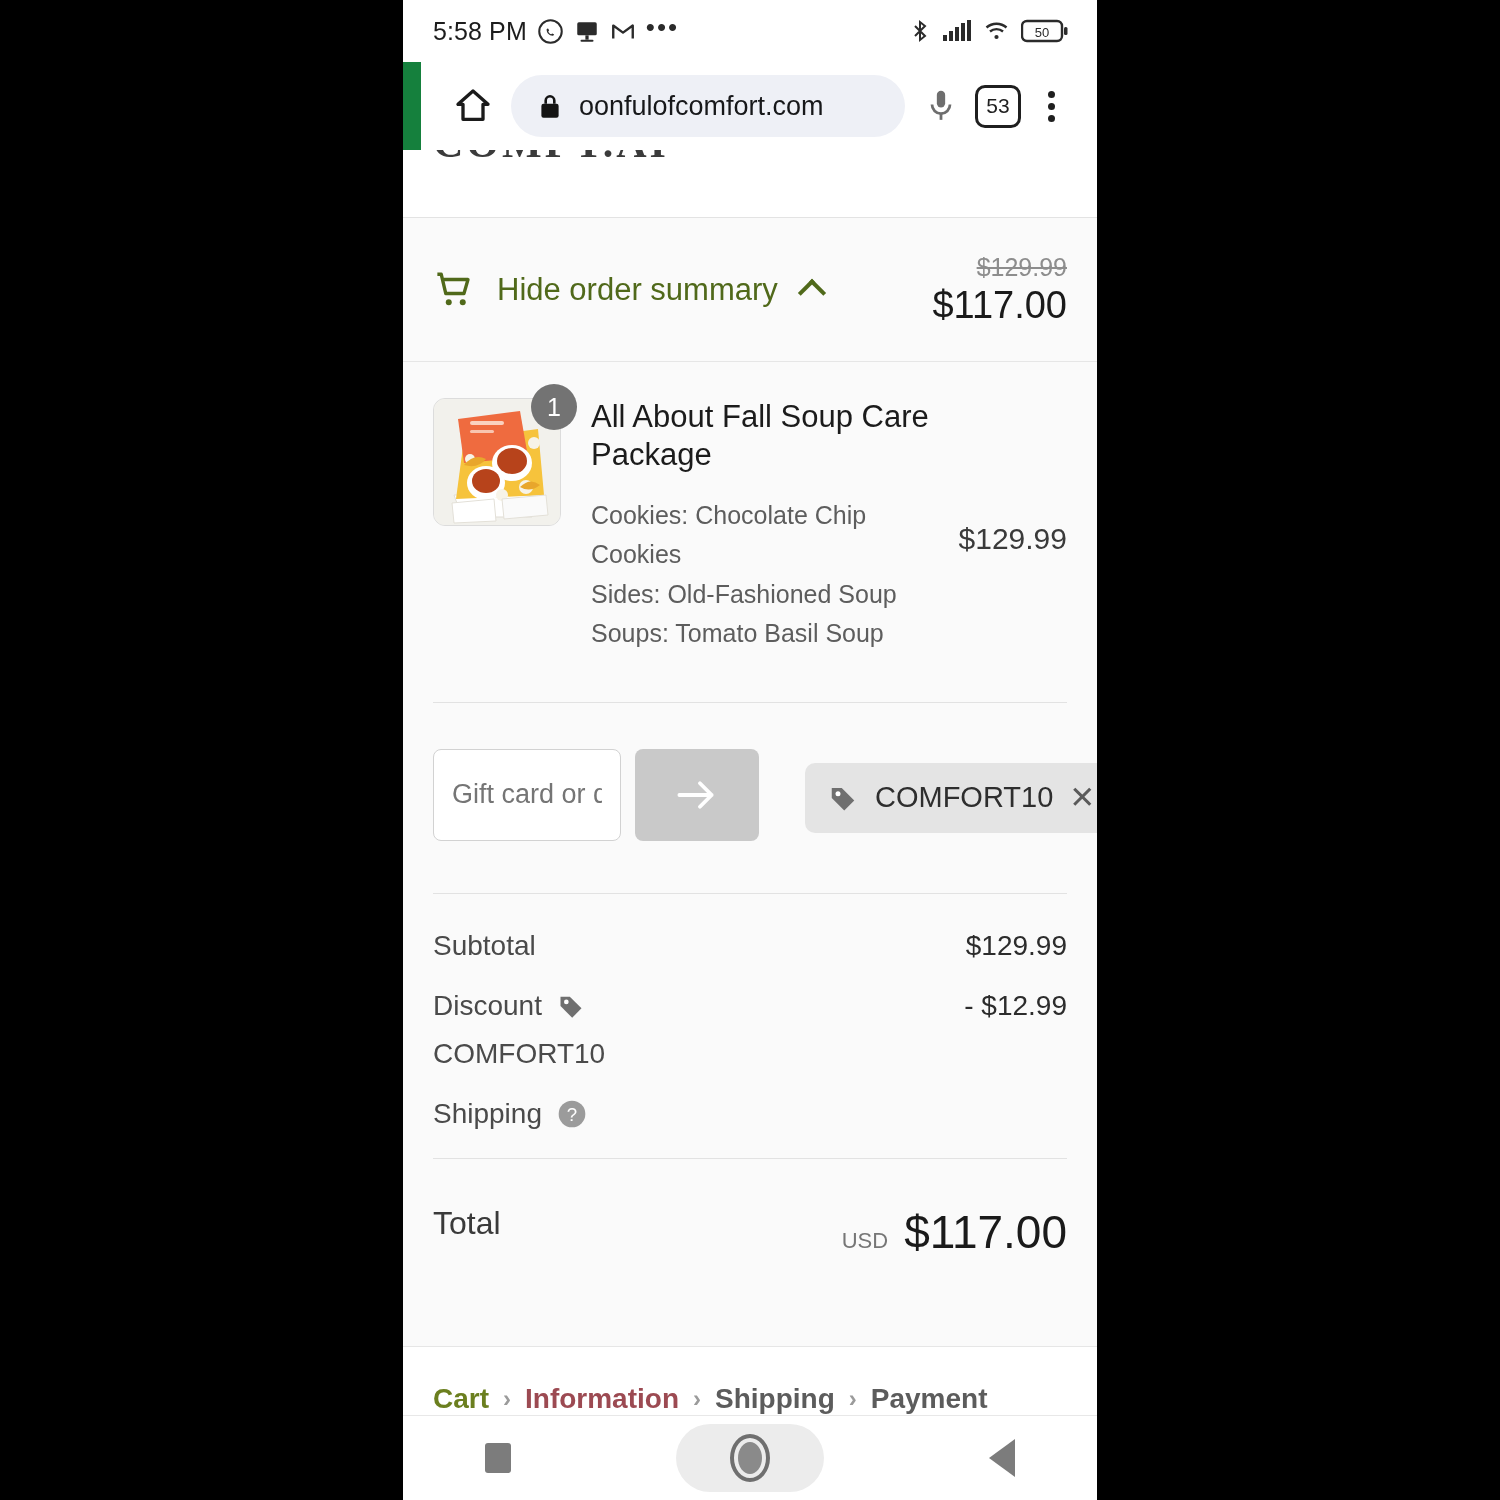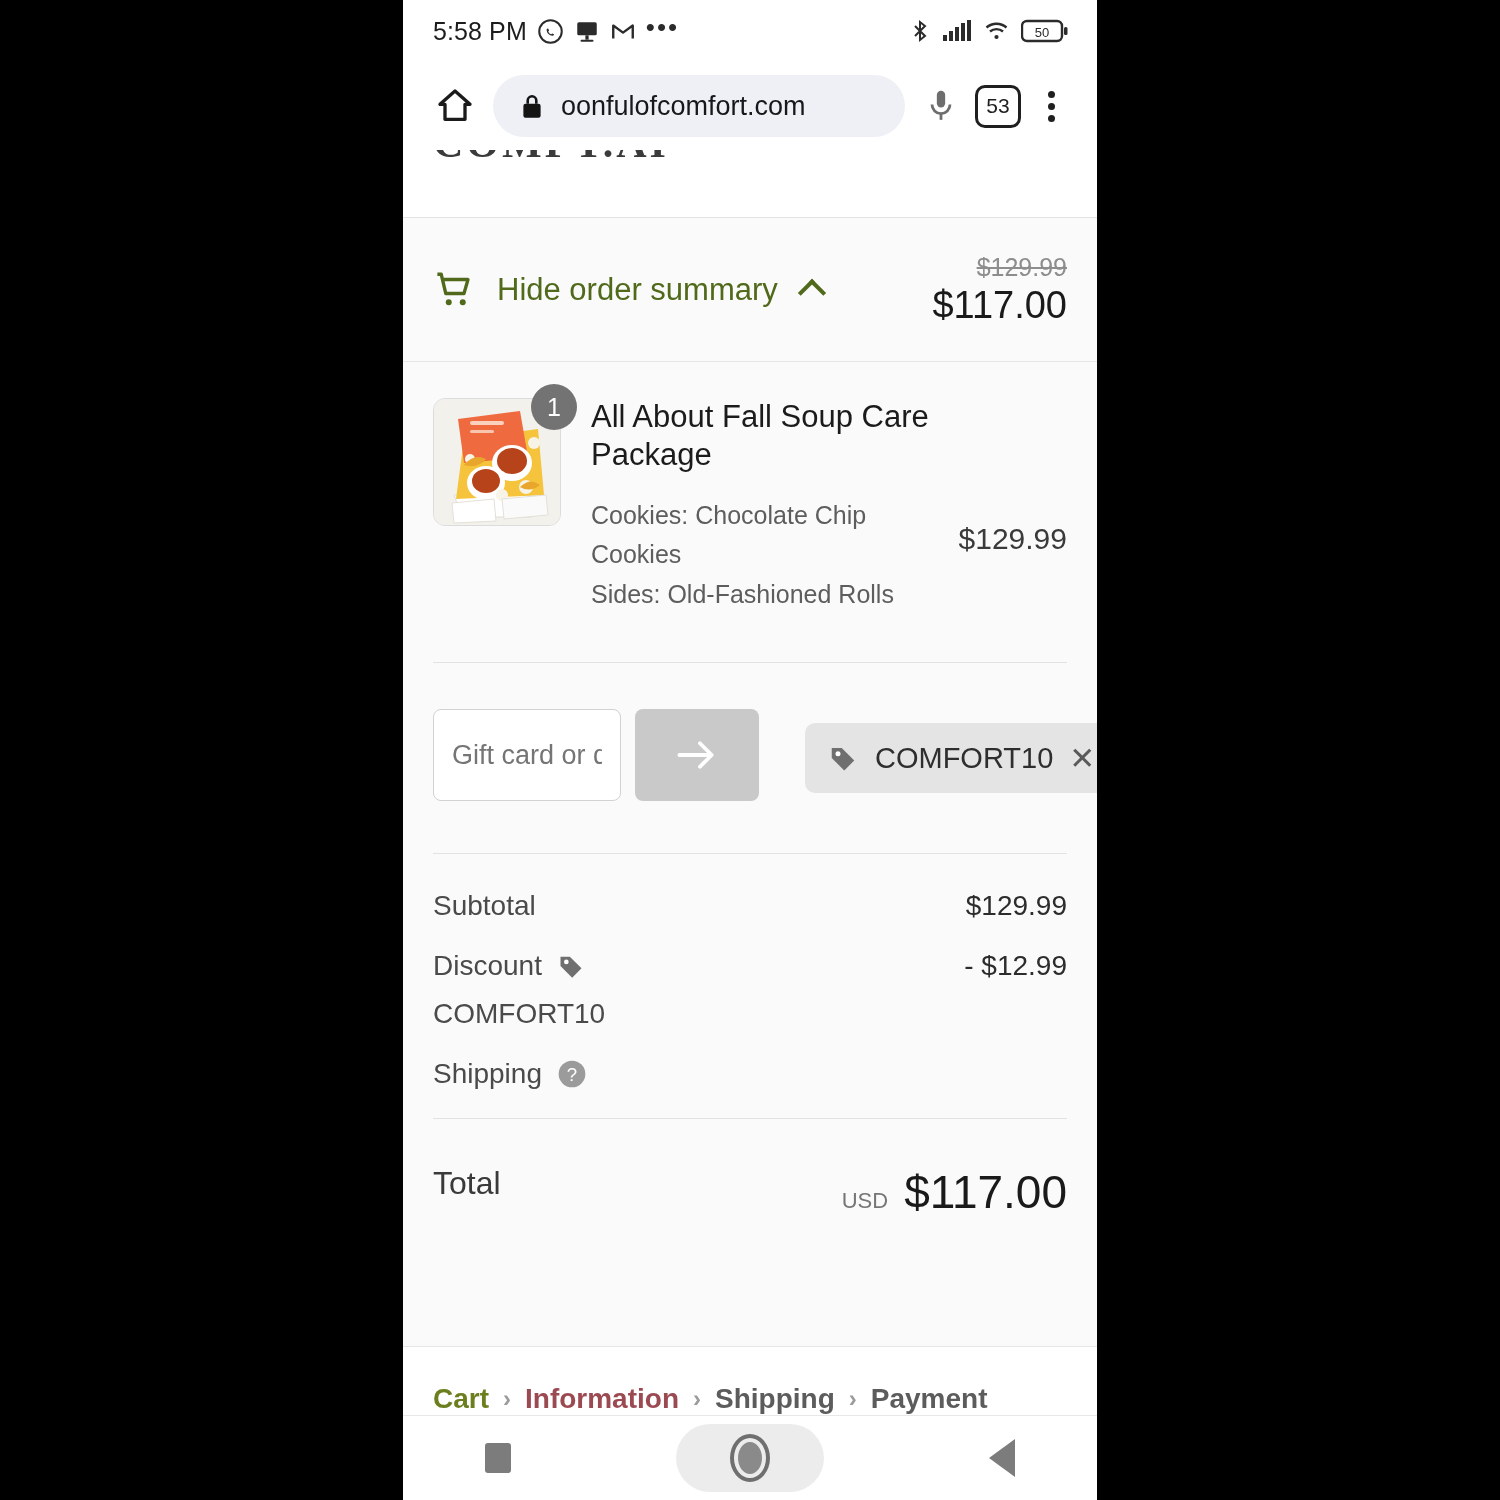--- a/index.html
+++ b/index.html
@@ -25,21 +25,21 @@
   .sb-left { display:flex; align-items:center; gap:10px; }
   .sb-time { font-size:25px; color:#1d1d1d; letter-spacing:.1px; }
   .sb-right { display:flex; align-items:center; gap:10px; }
   .ic { display:inline-flex; align-items:flex-start; justify-content:center; }
   .dots3 { font-size:26px; color:#2b2b2b; letter-spacing:2px; line-height:10px; padding-bottom:8px;}
 
   
   .chrome {
     height:88px; flex:0 0 88px;
     display:flex; align-items:center; gap:0px;
-    padding:0 22px 0 26px; background:#fff;
+    padding:0 22px 0 26px; background:#fff;margin-left:18px;
   }
   .home-btn { width:52px; display:flex; justify-content:center; }
   .omnibox {
     flex:1; height:62px; margin:0 8px 0 12px;
     background:#eef0f6; border-radius:32px;
     display:flex; align-items:center; gap:16px;
     padding:0 26px;
   }
   .omni-url { font-size:27px; color:#17181a; white-space:nowrap; overflow:hidden; }
   .mic-btn { width:56px; display:flex; justify-content:center; }
@@ -315,21 +315,22 @@
               <polygon points="18,104 60,100 62,122 20,124" fill="#ffffff" stroke="#e3e0d8"></polygon>
               <polygon points="68,100 112,96 114,116 70,120" fill="#fafafa" stroke="#e3e0d8"></polygon>
             </svg>
           </div>
           <div class="qty-badge">1</div>
         </div>
         <div class="item-mid">
           <div class="item-title">All About Fall Soup Care Package</div>
           <div class="item-variants">
             <div class="variant">Cookies: Chocolate Chip Cookies</div>
-            <div class="variant">Sides: Old-Fashioned Rolls</div>
+            <div class="variant">Sides: Old-Fashioned Soup</div>
+            <div class="variant">Soups: Tomato Basil Soup</div>
           </div>
         </div>
         <div class="item-price">$129.99</div>
       </div>
 
       <div class="divider"></div>
 
       <div class="discount-row">
         <input class="gift-input" type="text" placeholder="Gift card or discount code" style="">
         <button class="apply-btn">

